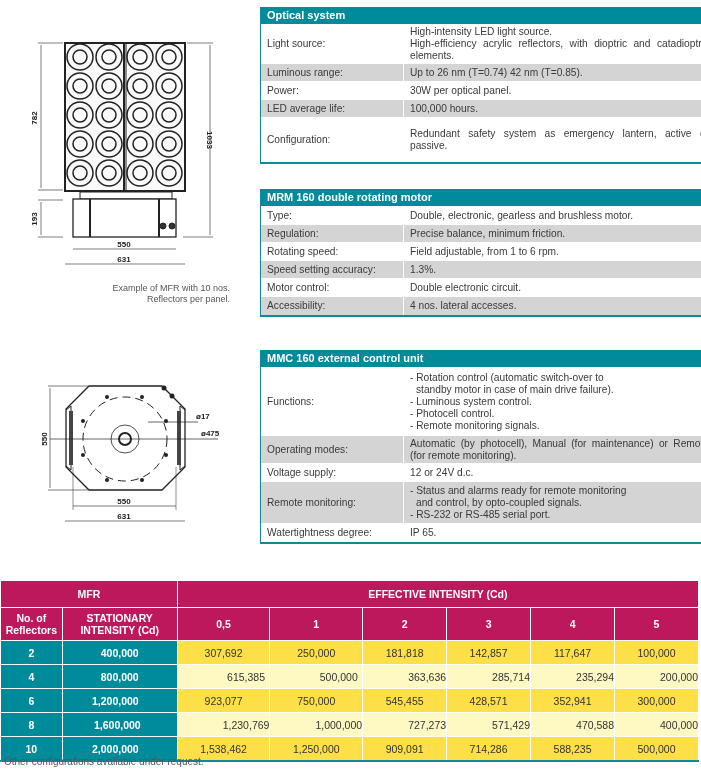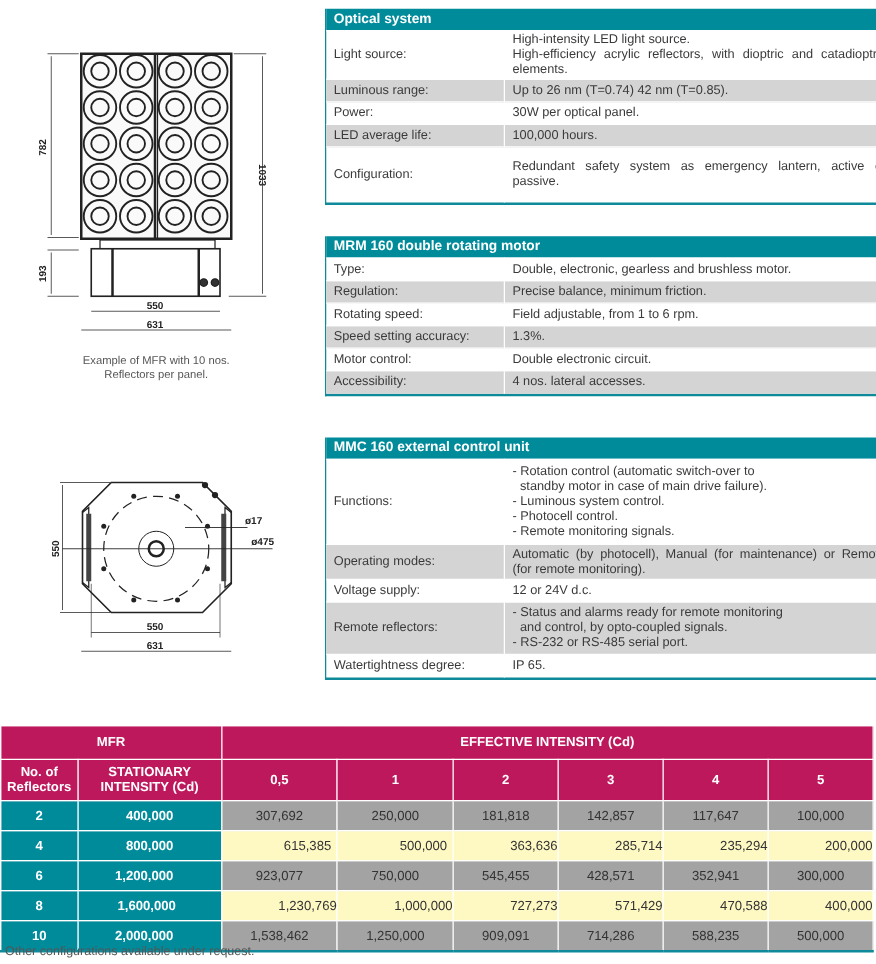--- a/index.html
+++ b/index.html
@@ -6,28 +6,28 @@
   body{width:701px;height:771px;position:relative;overflow:hidden;font-family:"Liberation Sans",sans-serif;color:#3a3a3a;}
   .spec{position:absolute;left:260px;width:454px;border-left:1px solid #0e8a9a;border-bottom:2px solid #0e8a9a;}
   .spec .hdr{background:#008b9b;color:#fff;font-weight:bold;font-size:11px;height:17px;line-height:17px;padding-left:6px;}
   .spec table{border-collapse:collapse;width:100%;font-size:10.2px;}
   .spec td{padding:1px 6px;vertical-align:middle;line-height:12px;}
   .spec td.k{width:130px;border-right:1px solid #fff;}
   .spec tr.g td{background:#d4d4d4;}
   .spec tr td{border-top:1px solid #fff;}
   .spec td.v{text-align:justify;}
   .ind{padding-left:6px;}
-  .caption{position:absolute;left:20px;width:210px;text-align:center;font-size:9px;color:#555;line-height:11px;}
+  .caption{position:absolute;left:20px;width:210px;text-align:right;font-size:9px;color:#555;line-height:11px;}
   .drw{position:absolute;}
   .bigtab{position:absolute;left:0;top:580px;width:699px;border-collapse:collapse;font-size:10.5px;}
   .bigtab td,.bigtab th{text-align:center;height:23px;padding:0;border:1px solid #fff;}
   .bigtab th{background:#be185d;color:#fff;font-weight:bold;font-size:10.5px;}
   .bigtab td.t{background:#008b9b;color:#fff;font-weight:bold;}
   .bigtab tr.g td.w{background:#fef9c3;padding-left:45px;}
-  .bigtab td.w{background:#a3a3a3;color:#333;}
+  .bigtab td.w{background:#fde047;color:#333;}
   .bigtab tr.last td{border-bottom:2px solid #0e8a9a;}
   .note{position:absolute;left:4px;top:756px;font-size:10px;color:#555;}
 </style>
 </head>
 <body>
 
 <svg class="drw" style="left:0;top:0" width="240" height="280" viewBox="0 0 240 280">
   <g stroke="#222" fill="none">
     <rect x="65" y="43" width="120" height="148" stroke-width="2" fill="#fafafa"></rect>
     <line x1="124" y1="43" x2="124" y2="191" stroke-width="2"></line>
@@ -221,21 +221,21 @@
         </tr>
     <tr class="g" style="height:28px">
           <td class="k">Operating modes:</td>
           <td class="v">Automatic (by photocell), Manual (for maintenance) or Remote (for remote monitoring).</td>
         </tr>
     <tr style="height:18px">
           <td class="k">Voltage supply:</td>
           <td class="v">12 or 24V d.c.</td>
         </tr>
     <tr class="g" style="height:42px">
-          <td class="k">Remote reflectors:</td>
+          <td class="k">Remote monitoring:</td>
       <td>
         <div>- Status and alarms ready for remote monitoring</div>
         <div class="ind">and control, by opto-coupled signals.</div>
         <div>- RS-232 or RS-485 serial port.</div>
       </td>
         </tr>
     <tr style="height:18px">
           <td class="k">Watertightness degree:</td>
           <td class="v">IP 65.</td>
         </tr>

